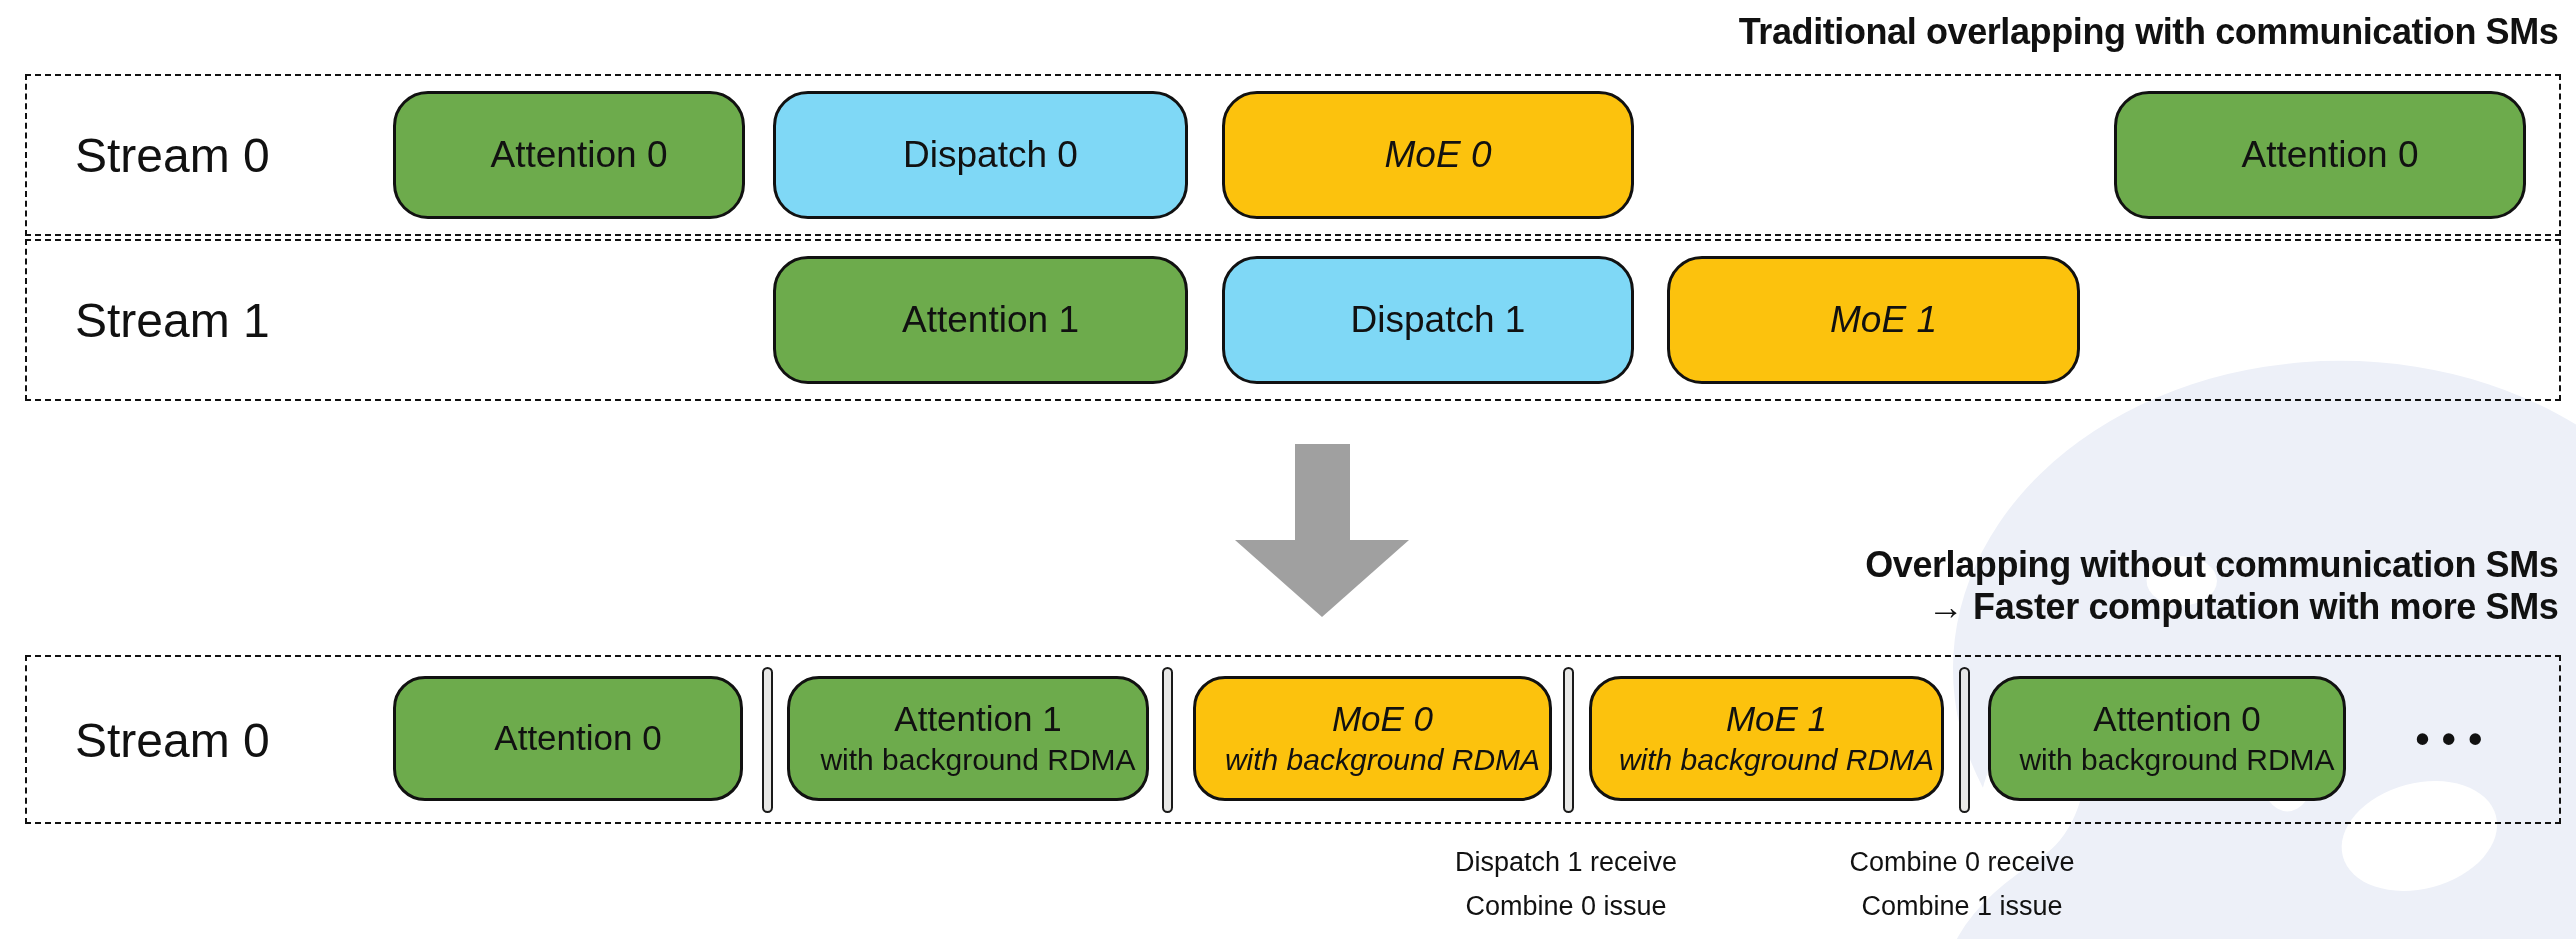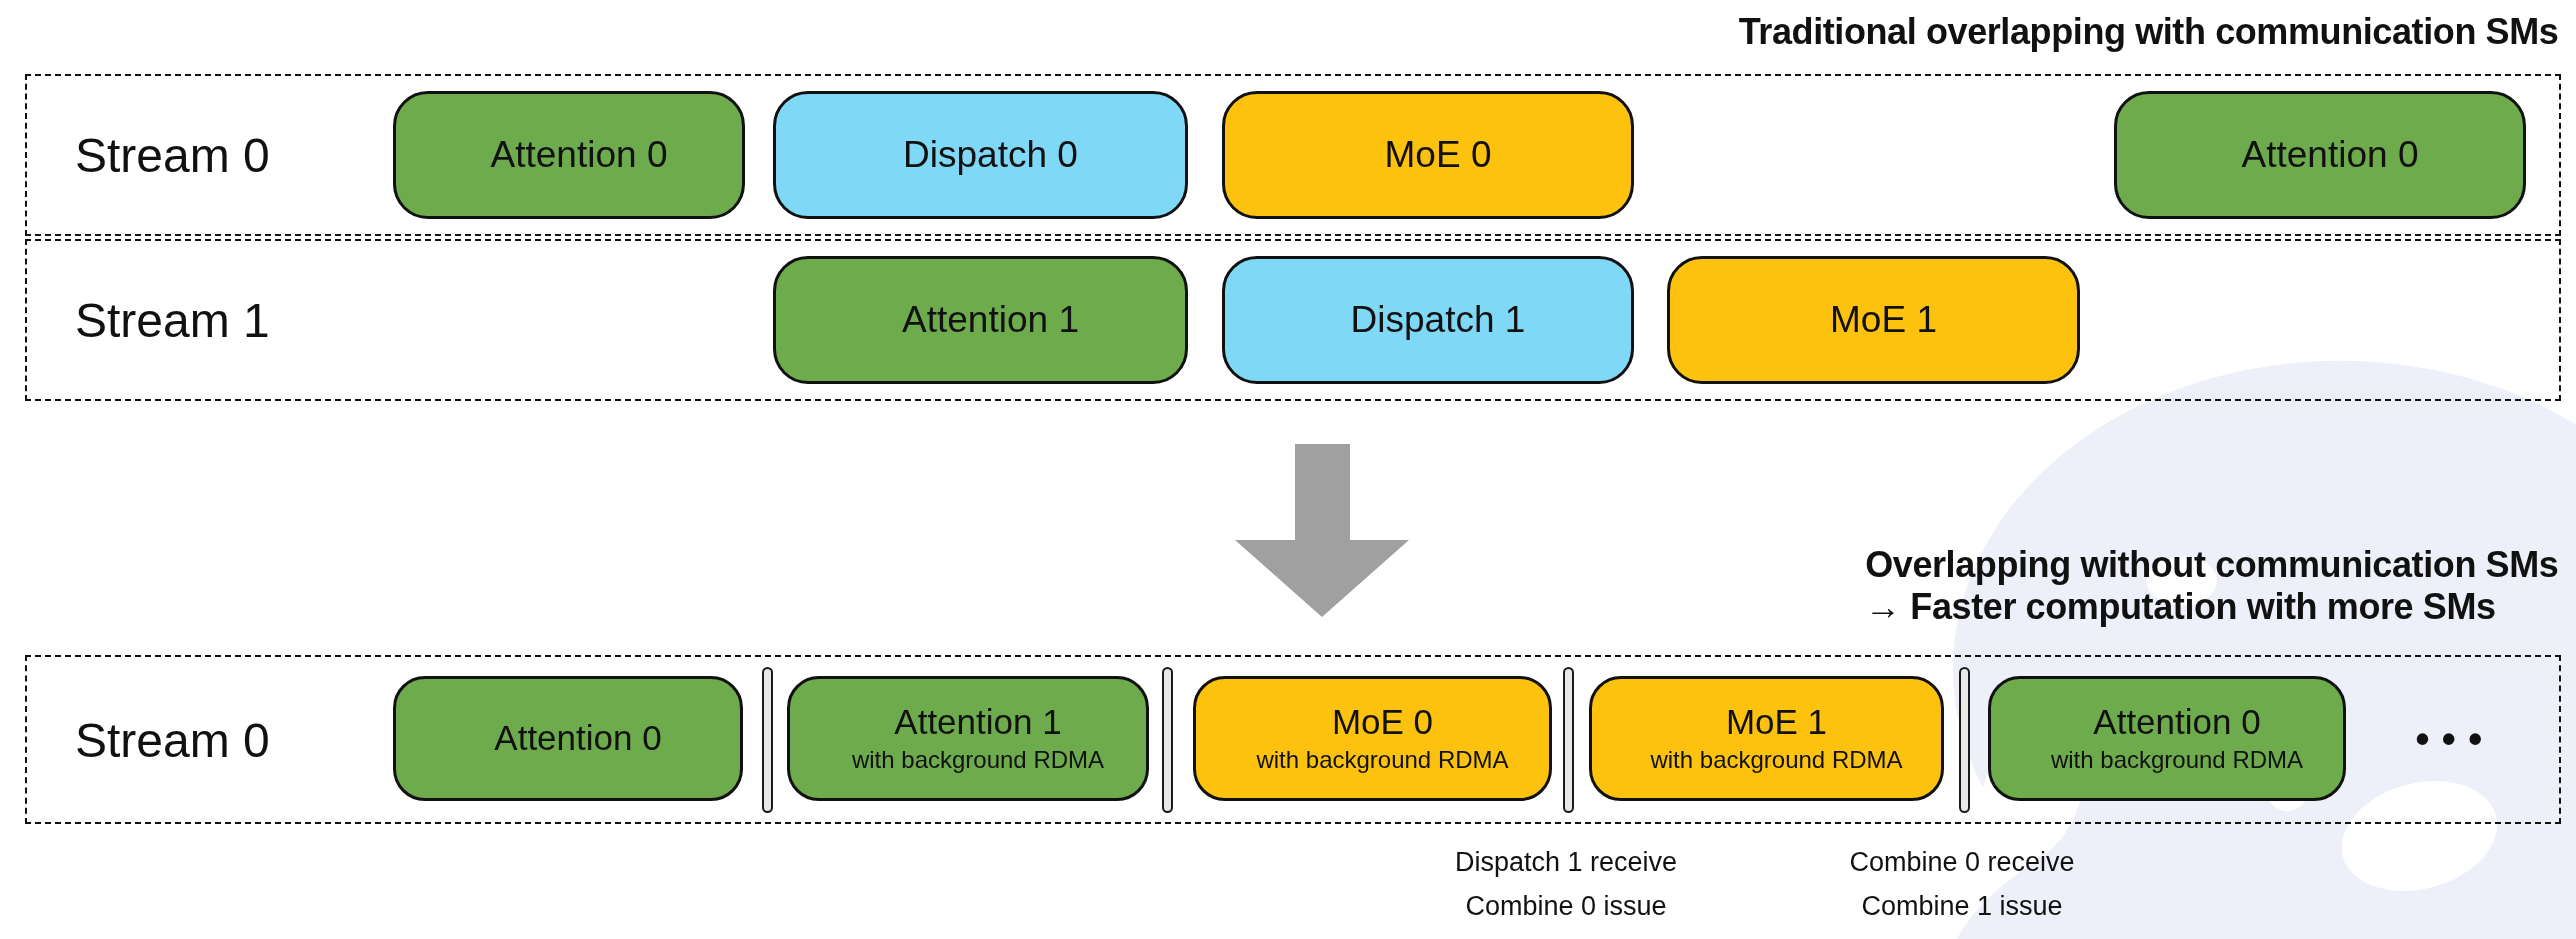--- a/index.html
+++ b/index.html
@@ -3,44 +3,44 @@
 <meta charset="utf-8">
 <style>
   html,body{margin:0;padding:0;background:#fff;}
   #canvas{
     position:relative;width:2576px;height:940px;background:#ffffff;
     font-family:"Liberation Sans","DejaVu Sans",sans-serif;color:#111;overflow:hidden;
   }
   .wm{position:absolute;right:0;bottom:0;}
   .title{position:absolute;right:17.6px;font-weight:bold;font-size:36px;letter-spacing:-0.4px;}
   .title-top{top:10.6px;}
-  .title-mid{top:544px;line-height:42px;}
+  .title-mid{top:544px;text-align:right;line-height:42px;}
   .row{
     position:absolute;left:25px;width:2536px;border:2.6px dashed #111;
     box-sizing:border-box;
   }
   .row1{top:74px;height:162px;}
   .row2{top:239px;height:162px;}
   .row3{top:655px;height:169px;}
   .stream-label{
     position:absolute;left:48px;top:50%;transform:translateY(-50%);
     font-size:48px;white-space:nowrap;
   }
   .blk{
     position:absolute;box-sizing:border-box;border:3.5px solid var(--outline);
     border-radius:35px;display:flex;flex-direction:column;align-items:center;justify-content:center;
     text-align:right;
     padding-left:20px;
   }
   .rowtb .blk{top:15px;height:128px;font-size:37px;}
   .row3 .blk{top:18.5px;height:125px;border-radius:32px;font-size:35px;}
-  .blk .sub{font-size:24px;margin-top:3.5px;}
+  .blk .sub{font-size:30px;margin-top:3.5px;}
   .c-attention{background:var(--attention);}
   .c-dispatch{background:var(--dispatch);}
-  .c-moe{background:var(--moe);}
+  .c-moe{background:var(--moe);font-style:italic;}
   .c-combine{background:var(--combine);}
   
   .s1{left:366px;width:352px;}
   .s2{left:746px;width:415px;}
   .s3{left:1195px;width:412px;}
   .s4{left:1640px;width:413px;}
   .s5{left:2087px;width:412px;}
   
   .b1{left:366px;width:350px;}
   .b2{left:760px;width:362px;}

